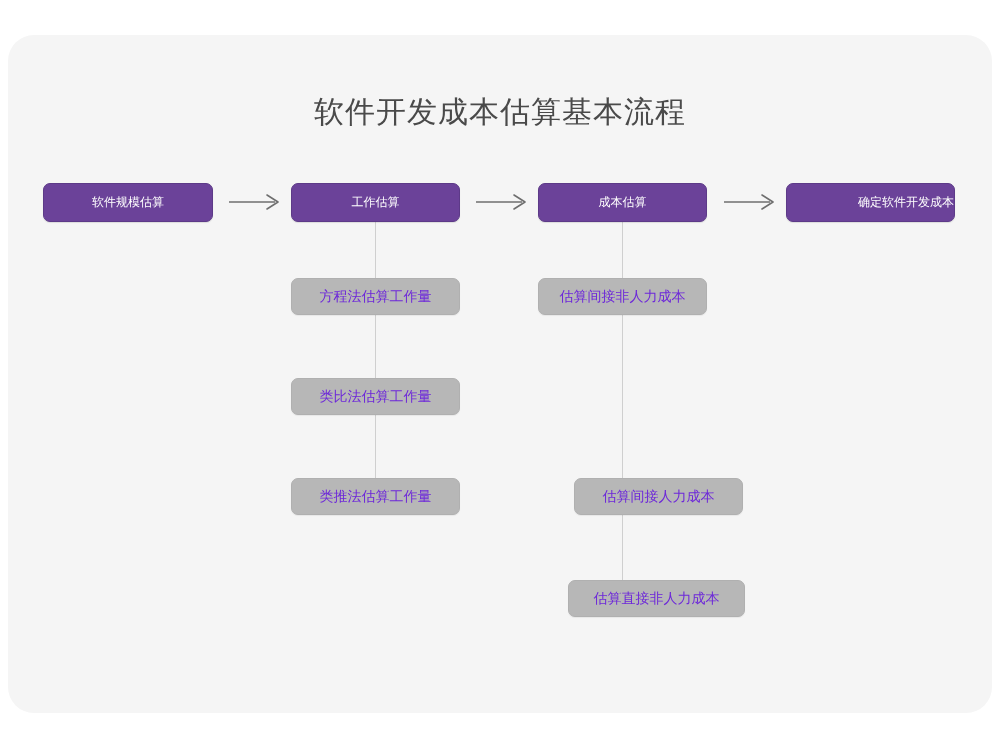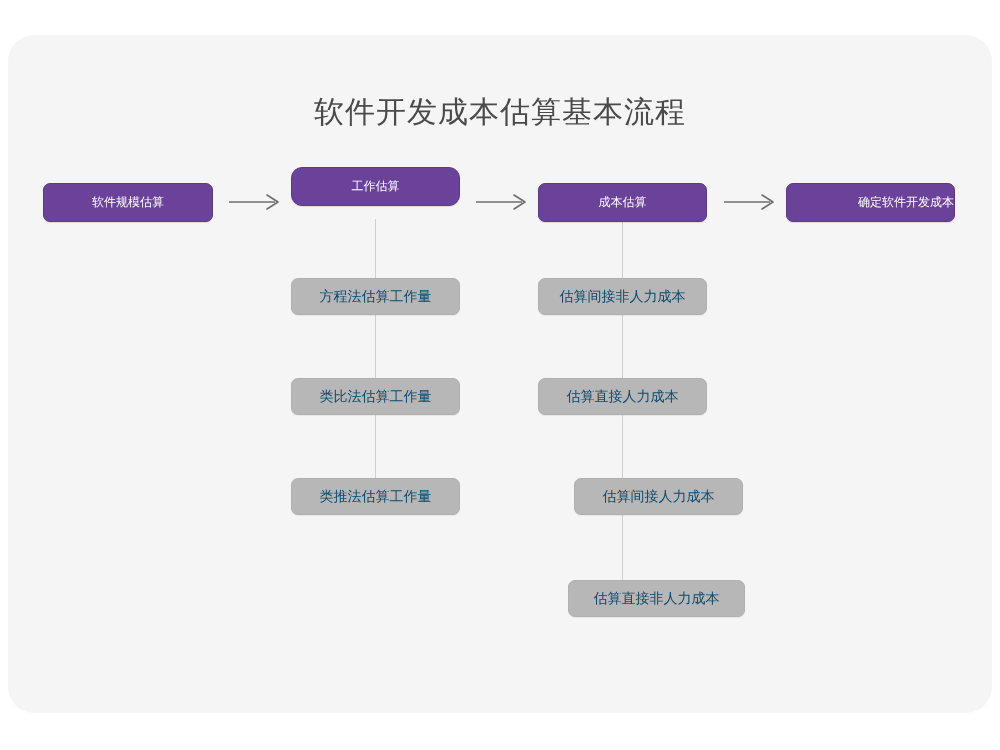--- a/index.html
+++ b/index.html
@@ -65,21 +65,21 @@
     border: 1px solid #5d3a88;
     color: #ffffff;
     font-size: 12px;
     height: 39px;
     box-shadow: 0 1px 1px rgba(0,0,0,0.10);
   }
 
   .node.secondary {
     background: #b7b7b7;
     border: 1px solid #b0b0b0;
-    color: #0c4a6e;
+    color: #6d28d9;
     font-size: 14px;
     height: 37px;
     box-shadow: 0 1px 1px rgba(0,0,0,0.06);
     font-family: Liberation Mono, monospace;
   }
 
   
   .trunk {
     position: absolute;
     width: 1px;
@@ -102,21 +102,21 @@
 
   <div id="title">软件开发成本估算基本流程</div>
 
   <div class="trunk" style="left:375px; top:219px; height:280px;"></div>
   <div class="trunk" style="left:622px; top:219px; height:382px;"></div>
 
   <div class="node primary" style="left:43px; top:183px; width:170px;">
     <span>软件规模估算</span>
   </div>
 
-  <div class="node primary" style="left:291px; top:167px; width:169px;border-radius:11px;">
+  <div class="node primary" style="left:291px; top:183px; width:169px;">
     <span>工作估算</span>
   </div>
 
   <div class="node primary" style="left:538px; top:183px; width:169px;text-align:right;">
     <span>成本估算</span>
   </div>
 
   <div class="node primary" style="left:786px; top:183px; width:169px;justify-content:flex-end;">
     <span>确定软件开发成本</span>
   </div>
@@ -145,23 +145,20 @@
   </div>
 
   <div class="node secondary" style="left:291px; top:478px; width:169px;">
     <span>类推法估算工作量</span>
   </div>
 
   <div class="node secondary" style="left:538px; top:278px; width:169px;">
     <span>估算间接非人力成本</span>
   </div>
 
-  <div class="node secondary" style="left:538px; top:378px; width:169px;">
-    <span>估算直接人力成本</span>
-  </div>
 
   <div class="node secondary" style="left:538px; top:478px; width:169px;margin-left:36px;">
     <span>估算间接人力成本</span>
   </div>
 
   <div class="node secondary" style="left:534px; top:580px; width:177px;margin-left:34px;">
     <span>估算直接非人力成本</span>
   </div>
 
 </div>

